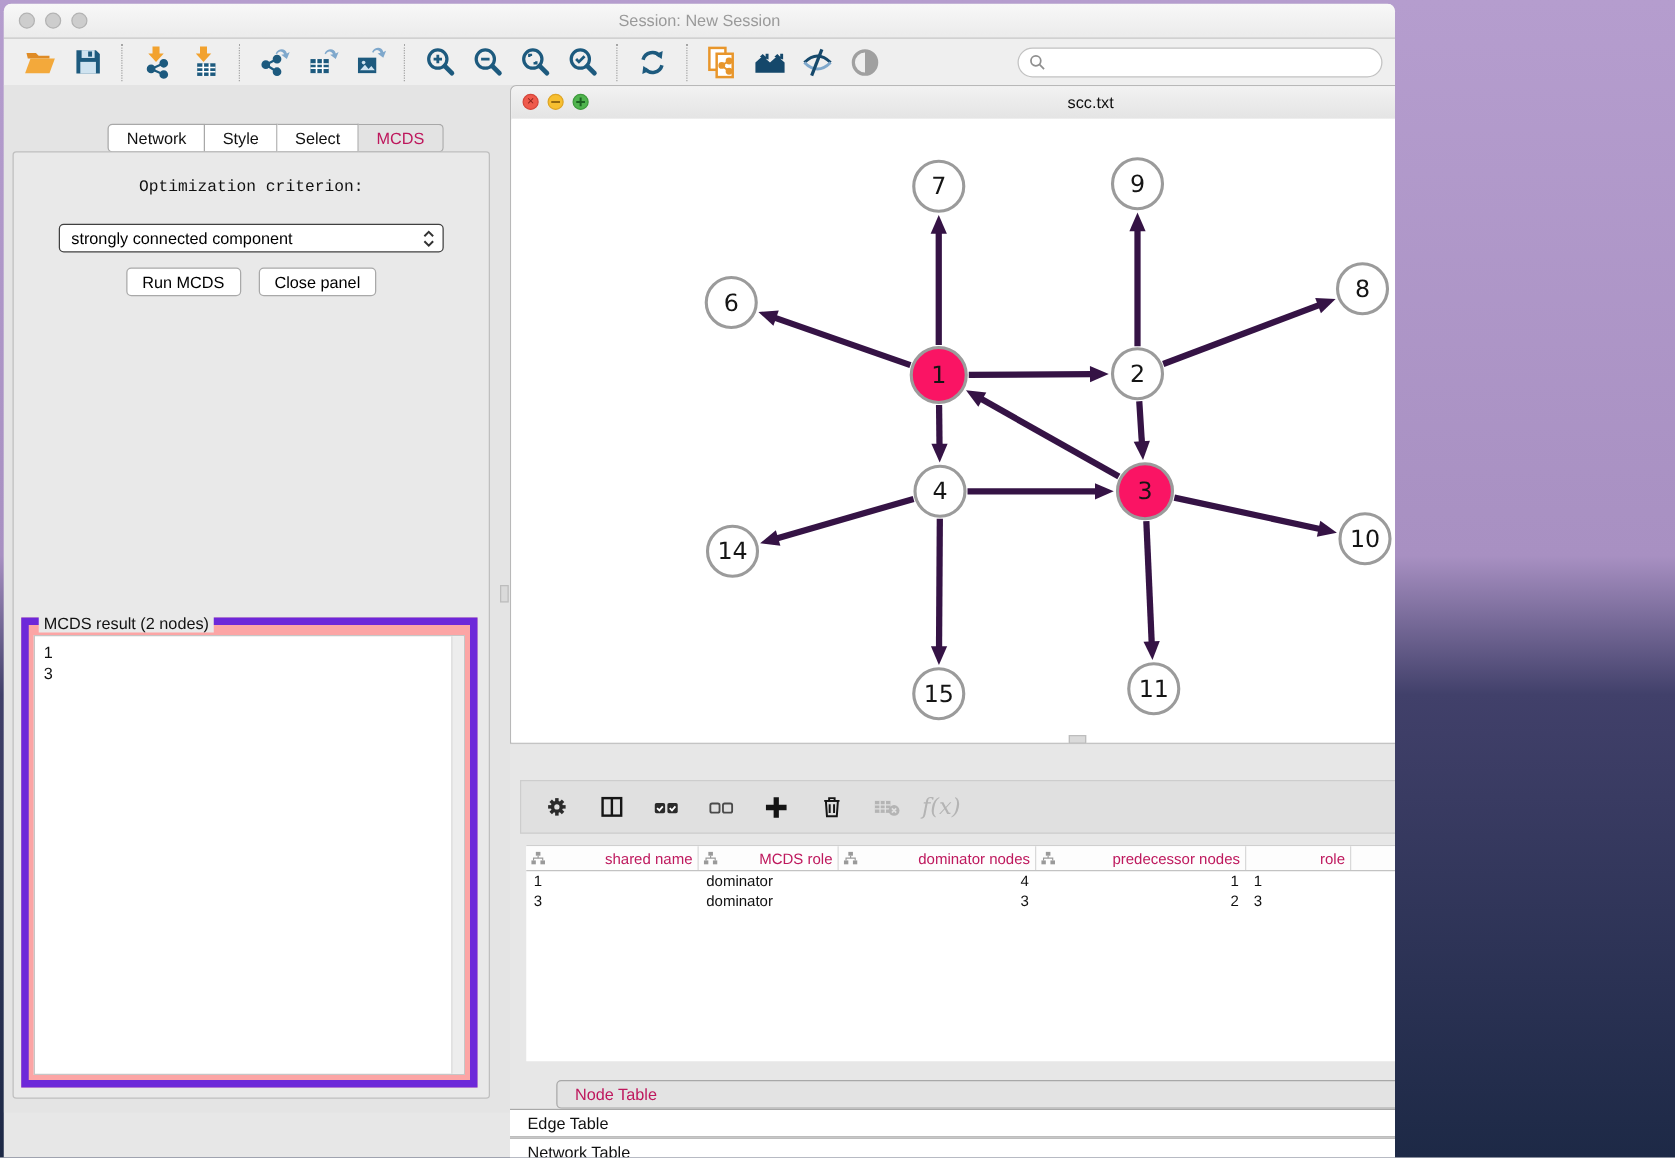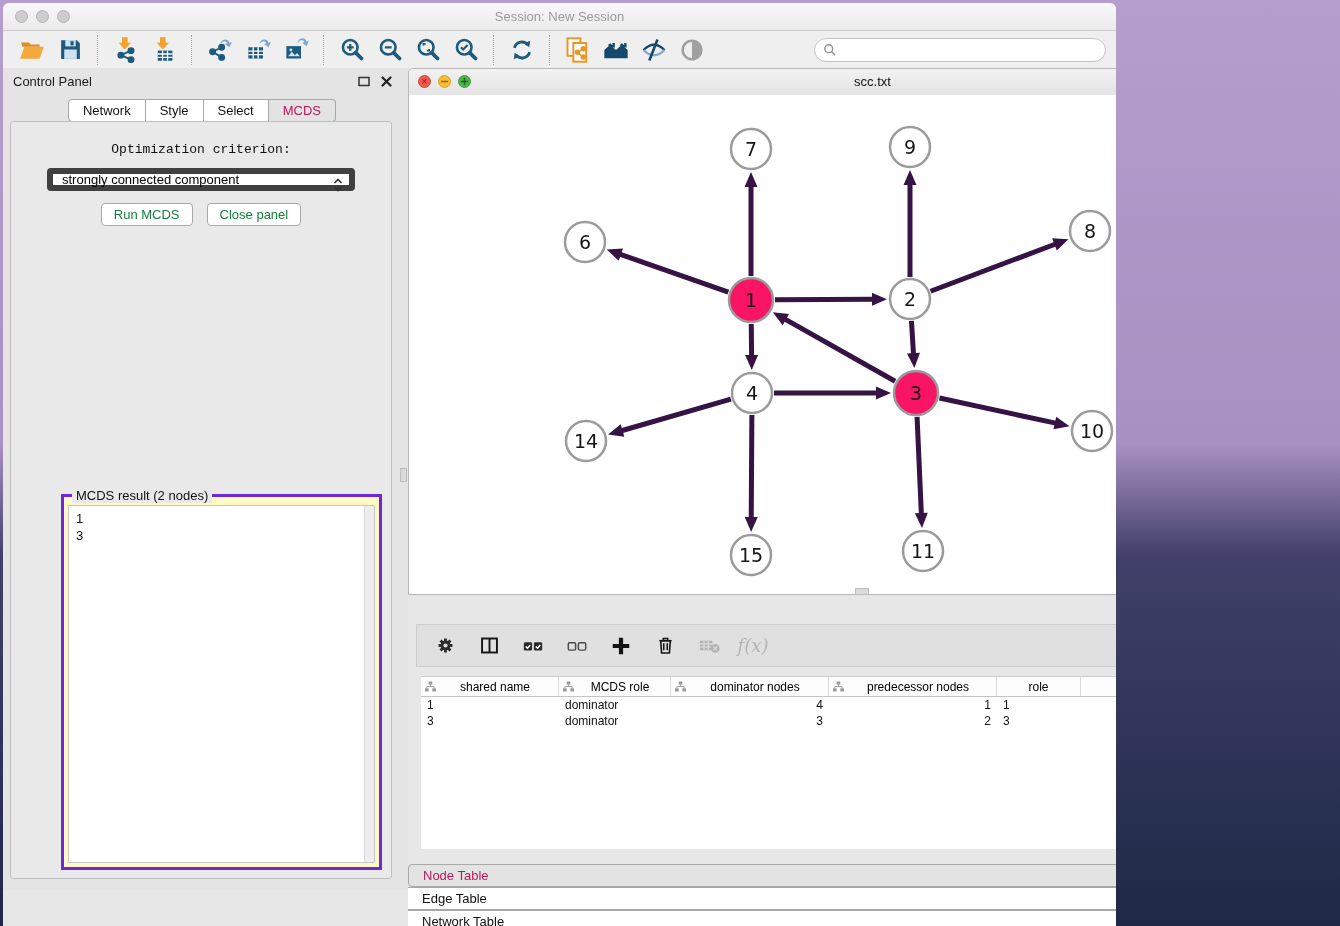--- a/index.html
+++ b/index.html
@@ -23,50 +23,50 @@
   
   .main{position:absolute;top:65px;left:0;right:0;bottom:36px;background:#e4e4e4;}
   
   .cpanel{position:absolute;left:0;top:0;width:398px;height:816px;}
   .panel-head{height:26px;position:relative;}
   .panel-head .ph-title{font-size:13px;color:#1a1a1a;position:absolute;left:10px;top:6px;}
   .ph-btns{position:absolute;right:8px;top:6px;display:flex;gap:8px;}
   .ph-btn{width:14px;height:14px;display:flex;align-items:center;justify-content:center;cursor:pointer;}
   .cp-tabs{position:absolute;top:31px;left:0;width:100%;display:flex;justify-content:center;}
   .tab{font-size:13px;padding:3px 14px;background:#fff;border:1px solid #a8a8a8;border-left:none;color:#111;cursor:pointer;}
-  .tab:first-child{border-left:1px solid #a8a8a8;border-radius:4px 0 0 4px;}
+  .tab:first-child{border-left:1px solid #a8a8a8;border-radius:4px 0 0 4px;margin-left:37px;}
   .tab.sel{background:#e3e3e3;color:#be185d;border-radius:0 4px 4px 0;}
   .cp-body{position:absolute;left:7px;right:9px;top:53px;bottom:5px;background:#e9e9e9;border:1px solid #bfbfbf;border-radius:3px;}
   .opt-label{text-align:center;font-size:13px;color:#111;margin-top:20px;font-family:Liberation Mono, monospace;}
-  .dropdown{position:relative;margin:11px auto 0;width:308px;height:23px;background:#fff;border:6px solid #404040;border-radius:4px;font-size:13px;display:flex;align-items:center;padding-left:9px;box-sizing:border-box;cursor:pointer;}
+  .dropdown{position:relative;margin:22px auto 0;width:308px;height:23px;background:#fff;border:1px solid #404040;border-radius:4px;font-size:13px;display:flex;align-items:center;padding-left:9px;box-sizing:border-box;cursor:pointer;}
   .dd-stepper{position:absolute;right:6px;top:3px;}
   .btn-row{display:flex;justify-content:center;gap:14px;margin-top:12px;}
-  .pushbtn{font-size:13px;background:#fff;border:1px solid #a9a9a9;border-radius:4px;padding:3px 12px;cursor:pointer;color:#15803d;}
-  .result-box{position:absolute;left:6px;right:9px;top:372px;bottom:8px;border:3px solid #6d28d9;background:#fef9c3;margin-left:44px;}
+  .pushbtn{font-size:13px;background:#fff;border:1px solid #a9a9a9;border-radius:4px;padding:3px 12px;cursor:pointer;color:#000000;}
+  .result-box{position:absolute;left:6px;right:9px;top:372px;bottom:8px;border:6px solid #6d28d9;background:#fca5a5;}
   .result-legend{position:absolute;top:-9px;left:8px;background:#e9e9e9;padding:0 4px;font-size:13px;color:#111;}
   .result-area{position:absolute;left:4px;right:4px;top:8px;bottom:4px;background:#fff;border:1px solid #c6c6c6;}
   .result-area pre{margin:4px 0 0 7px;font-family:"Liberation Sans","DejaVu Sans",sans-serif;font-size:13px;line-height:17px;color:#111;}
   .result-scroll{position:absolute;right:0;top:0;bottom:0;width:9px;background:#ededed;border-left:1px solid #dcdcdc;}
   
   .netwin{position:absolute;left:405px;top:0;width:929px;height:527px;background:#fff;border:1px solid #b8b8b8;border-radius:5px 5px 0 0;box-sizing:border-box;}
   .net-titlebar{height:26px;background:linear-gradient(#f2f2f2,#e4e4e4);border-bottom:1px solid #bdbdbd;border-radius:5px 5px 0 0;position:relative;}
   .mac{position:absolute;top:6px;width:13px;height:13px;border-radius:50%;box-sizing:border-box;font-size:10px;line-height:12px;text-align:center;cursor:pointer;}
   .net-title{text-align:center;line-height:26px;font-size:13px;color:#111;}
   .canvas{position:absolute;left:0;top:26px;right:0;bottom:0;background:#fff;overflow:hidden;}
   .splitter-v{position:absolute;left:397px;top:400px;width:7px;height:14px;background:#dadada;border:1px solid #bdbdbd;box-sizing:border-box;cursor:col-resize;}
   .splitter-h{position:absolute;left:852px;top:520px;width:14px;height:7px;background:#dadada;border:1px solid #bdbdbd;box-sizing:border-box;cursor:row-resize;}
   
   .tpanel{position:absolute;left:405px;top:528px;width:929px;height:295px;background:#e7e7e7;}
   .tp-toolbar{position:absolute;left:8px;right:8px;top:28px;height:43px;background:#e0e0e0;border:1px solid #cdcdcd;display:flex;align-items:center;padding-left:16px;gap:20px;box-sizing:border-box;}
   .tp-ic{width:24px;height:24px;display:flex;align-items:center;justify-content:center;cursor:pointer;}
   .fx{font-family:"DejaVu Serif","Liberation Serif",serif;font-style:italic;font-size:18px;color:#b4b4b4;}
   .dtable{position:absolute;left:13px;right:12px;top:80px;height:172px;background:#fff;border-top:1px solid #cfcfcf;font-size:12px;}
   .thead{display:flex;height:19px;border-bottom:1px solid #c3c3c3;background:#fdfdfd;}
   .th{display:flex;align-items:center;border-right:1px solid #d9d9d9;box-sizing:border-box;padding:0 4px;cursor:pointer;}
-  .th .lbl{flex:1;text-align:center;color:#000000;}
+  .th .lbl{flex:1;text-align:right;color:#be185d;}
   .trow{display:flex;height:16px;align-items:center;}
   .td{box-sizing:border-box;padding:0 6px;color:#111;overflow:hidden;white-space:nowrap;}
   .num{text-align:right;}
   .tp-tabs{position:absolute;left:0;right:0;top:268px;display:flex;justify-content:center;flex-direction:column;}
   
   .statusbar{position:absolute;left:0;right:0;bottom:0;height:36px;background:#ececec;border-top:1px solid #c6c6c6;}
   .sb-btn{position:absolute;left:10px;top:5px;width:32px;height:26px;background:#f6f6f6;border:1px solid #b7b7b7;display:flex;align-items:center;justify-content:center;cursor:pointer;}
   .mem-btn{position:absolute;right:8px;top:4px;height:26px;background:#f6f6f6;border:1px solid #b7b7b7;display:flex;align-items:center;gap:6px;padding:0 10px;font-size:13px;color:#111;cursor:pointer;}
   .mem-dot{width:12px;height:12px;border-radius:50%;background:#1e9e3e;}
 </style>
@@ -228,35 +228,20 @@
           <circle cx="6.5" cy="6.5" r="4.5" fill="none" stroke="#8f8f8f" stroke-width="1.6"></circle>
           <path d="M10 10l4 4" stroke="#8f8f8f" stroke-width="1.6"></path>
         </svg>
       <input type="text" value="" style="">
     </div>
   </div>
 
   <div class="main">
 
     <div class="cpanel">
-      <div class="panel-head">
-        <span class="ph-title">Control Panel</span>
-        <span class="ph-btns">
-          <span class="ph-btn">
-              <svg width="12" height="11" viewBox="0 0 12 11">
-                <rect x="1" y="1.5" width="10" height="8" fill="none" stroke="#333" stroke-width="1.5"></rect>
-              </svg>
-            </span>
-          <span class="ph-btn">
-              <svg width="11" height="11" viewBox="0 0 11 11">
-                <path d="M1.5 1.5l8 8M9.5 1.5l-8 8" stroke="#222" stroke-width="2.2" stroke-linecap="round"></path>
-              </svg>
-            </span>
-        </span>
-      </div>
       <div class="cp-tabs">
         <span class="tab">Network</span>
         <span class="tab">Style</span>
         <span class="tab">Select</span>
         <span class="tab sel">MCDS</span>
       </div>
       <div class="cp-body">
         <div class="opt-label">Optimization criterion:</div>
         <div class="dropdown">
           <span>strongly connected component</span>

